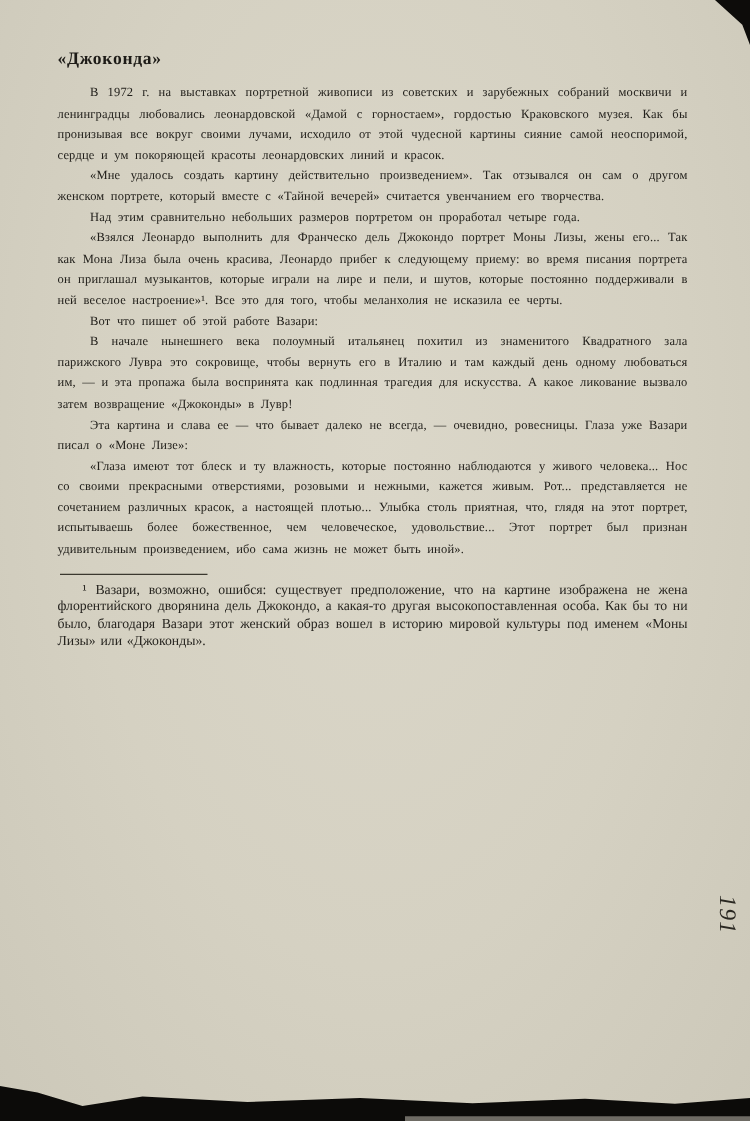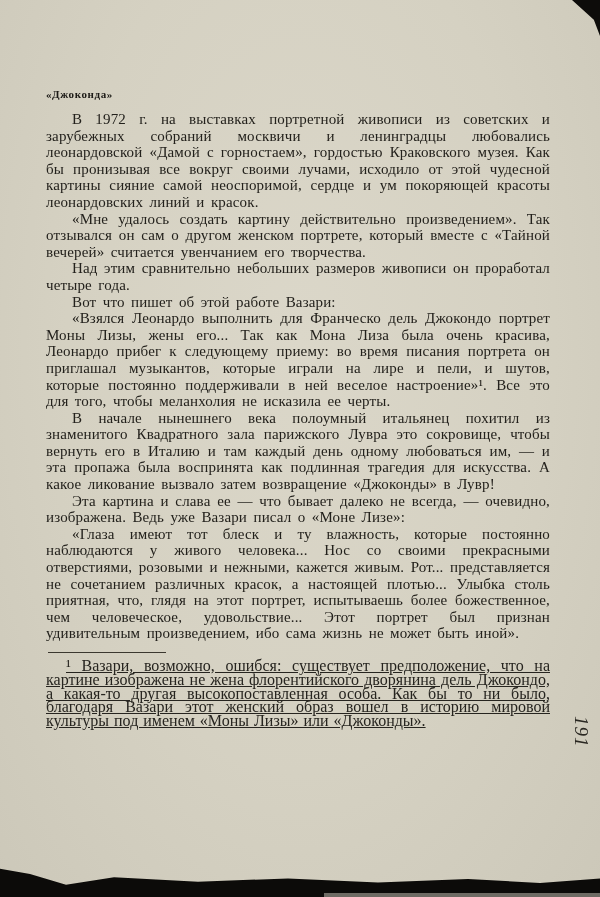--- a/index.html
+++ b/index.html
@@ -16,52 +16,50 @@
   }
 
   .content {
     position: absolute;
     left: 46px;
     top: 40px;
     width: 504px;
   }
 
   .title {
-    font-size: 11px;
+    font-size: 14px;
     font-weight: bold;
     letter-spacing: 0.6px;
     margin-bottom: 11px;
     color: #1d1b17;
-    margin-top: 48px;
   }
 
   .para {
-    font-size: 15px;
+    font-size: 10px;
     line-height: 16.6px;
     text-align: justify;
     text-indent: 26px;
     word-spacing: 2.5px;
     letter-spacing: 0.15px;
   }
 
   .footnote-rule {
     width: 118px;
     height: 0;
     border-top: 1.3px solid #3b382f;
     margin: 10px 0 6px 2px;
   }
 
   .footnote {
-    font-size: 16px;
+    font-size: 11px;
     line-height: 13.8px;
     text-align: justify;
     text-indent: 20px;
     word-spacing: 1px;
     color: #26241f;
-    text-decoration: underline;
   }
 
   .page-number {
     position: absolute;
     right: 8px;
     top: 716px;
     writing-mode: vertical-rl;
     font-style: italic;
     font-size: 19px;
     letter-spacing: 1px;
@@ -102,25 +100,25 @@
 
 <div class="page">
 
   <div class="scan-corner"></div>
 
   <div class="content">
     <h1 class="title">«Джоконда»</h1>
 
     <p class="para">В 1972 г. на выставках портретной живописи из советских и зарубежных собраний москвичи и ленинградцы любовались леонардовской «Дамой с горностаем», гордостью Краковского музея. Как бы пронизывая все вокруг своими лучами, исходило от этой чудесной картины сияние самой неоспоримой, сердце и ум покоряющей красоты леонардовских линий и красок.</p>
     <p class="para">«Мне удалось создать картину действительно произведением». Так отзывался он сам о другом женском портрете, который вместе с «Тайной вечерей» считается увенчанием его творчества.</p>
-    <p class="para">Над этим сравнительно небольших размеров живописи он проработал четыре года.</p>
+    <p class="para">Над этим сравнительно небольших размеров портретом он проработал четыре года.</p>
+    <p class="para">«Взялся Леонардо выполнить для Франческо дель Джокондо портрет Моны Лизы, жены его... Так как Мона Лиза была очень красива, Леонардо прибег к следующему приему: во время писания портрета он приглашал музыкантов, которые играли на лире и пели, и шутов, которые постоянно поддерживали в ней веселое настроение»¹. Все это для того, чтобы меланхолия не исказила ее черты.</p>
     <p class="para">Вот что пишет об этой работе Вазари:</p>
-    <p class="para">«Взялся Леонардо выполнить для Франческо дель Джокондо портрет Моны Лизы, жены его... Так как Мона Лиза была очень красива, Леонардо прибег к следующему приему: во время писания портрета он приглашал музыкантов, которые играли на лире и пели, и шутов, которые постоянно поддерживали в ней веселое настроение»¹. Все это для того, чтобы меланхолия не исказила ее черты.</p>
     <p class="para">В начале нынешнего века полоумный итальянец похитил из знаменитого Квадратного зала парижского Лувра это сокровище, чтобы вернуть его в Италию и там каждый день одному любоваться им, — и эта пропажа была воспринята как подлинная трагедия для искусства. А какое ликование вызвало затем возвращение «Джоконды» в Лувр!</p>
-    <p class="para">Эта картина и слава ее — что бывает далеко не всегда, — очевидно, изображена. Ведь уже Вазари писал о «Моне Лизе»:</p>
+    <p class="para">Эта картина и слава ее — что бывает далеко не всегда, — очевидно, ровесницы. Глаза уже Вазари писал о «Моне Лизе»:</p>
     <p class="para">«Глаза имеют тот блеск и ту влажность, которые постоянно наблюдаются у живого человека... Нос со своими прекрасными отверстиями, розовыми и нежными, кажется живым. Рот... представляется не сочетанием различных красок, а настоящей плотью... Улыбка столь приятная, что, глядя на этот портрет, испытываешь более божественное, чем человеческое, удовольствие... Этот портрет был признан удивительным произведением, ибо сама жизнь не может быть иной».</p>
 
     <div class="footnote-rule"></div>
     <p class="footnote">¹ Вазари, возможно, ошибся: существует предположение, что на картине изображена не жена флорентийского дворянина дель Джокондо, а какая-то другая высокопоставленная особа. Как бы то ни было, благодаря Вазари этот женский образ вошел в историю мировой культуры под именем «Моны Лизы» или «Джоконды».</p>
   </div>
 
   <div class="page-number">191</div>
 
   <div class="scan-bottom"></div>
   <div class="scan-bottom-gray"></div>

